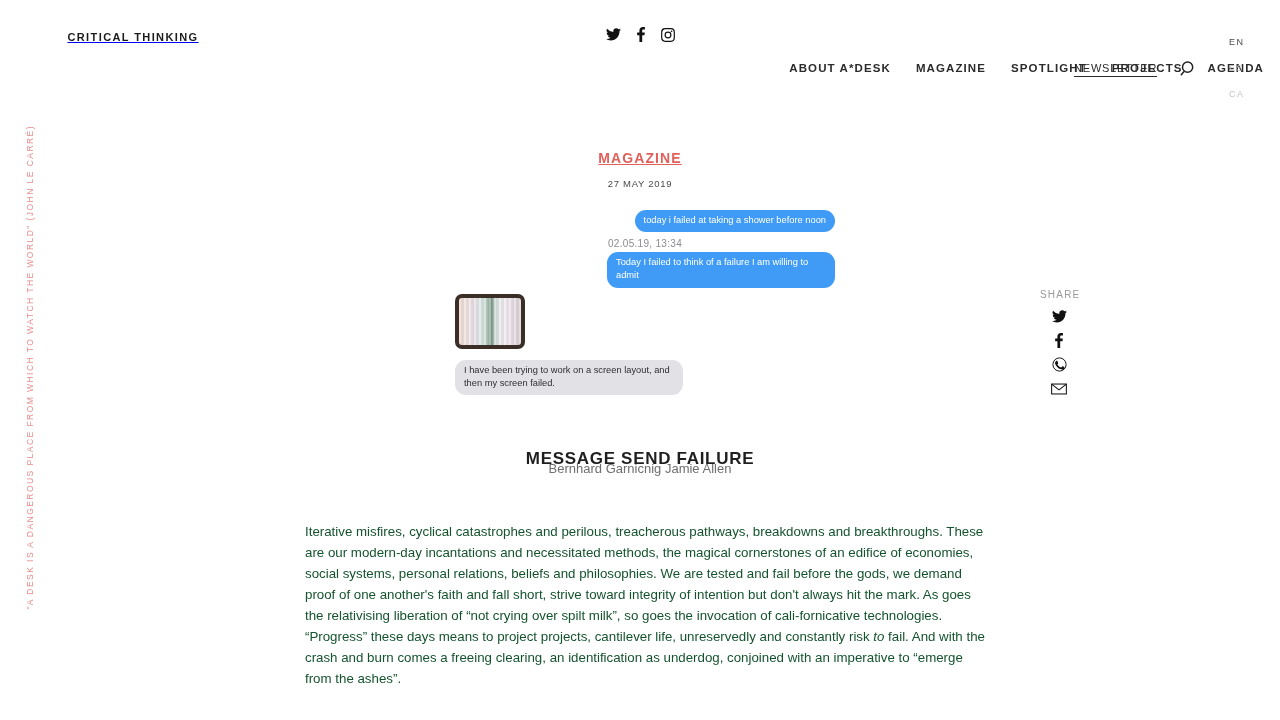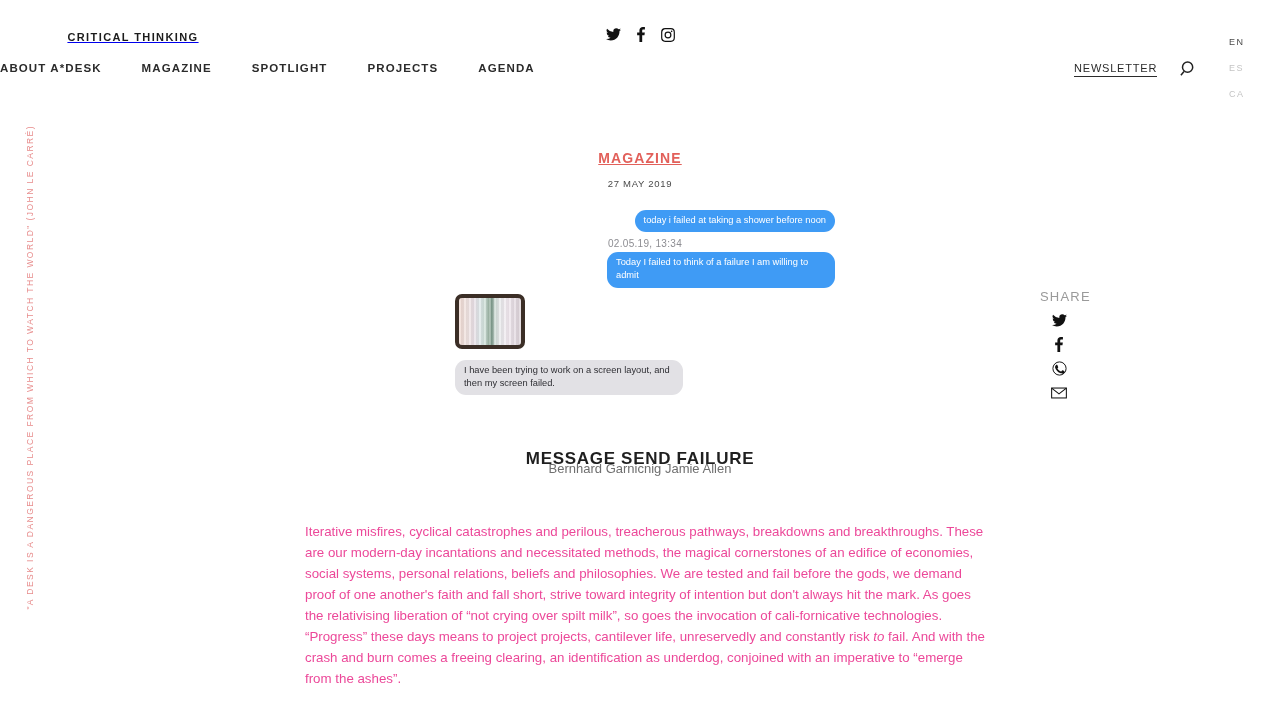--- a/index.html
+++ b/index.html
@@ -46,21 +46,21 @@
 
   .social-top {
     position: absolute; left: 0; right: 0; top: 27px;
     display: flex; justify-content: center; gap: 16px;
     align-items: center;
   }
   .social-top svg { display: block; }
 
   .mainnav {
     position: absolute; left: 0; right: 16px; top: 62px;
-    display: flex; justify-content: flex-start; gap: 40px;
+    display: flex; justify-content: flex-end; gap: 25px;
   }
   .mainnav a {
     font-size: 11.5px; font-weight: 700; letter-spacing: 1.1px;
     color: #2b2b2b; text-decoration: none; white-space: nowrap;
   }
 
   .newsletter {
     position: absolute; left: 1074px; top: 62px;
     font-size: 11px; letter-spacing: 0.8px; color: #2b2b2b;
     border-bottom: 1px solid #2b2b2b; padding-bottom: 2px;
@@ -138,33 +138,33 @@
     letter-spacing: 0.7px; color: #1f1f1f;
   }
   .byline {
     position: absolute; left: 0; right: 0; top: 461px;
     text-align: center; font-size: 13px; color: #6f6f6f;
   }
 
   .body {
     position: absolute; left: 305px; top: 521px;
     width: 681px;
-    font-size: 13.3px; line-height: 21px; color: #ec4899;
+    font-size: 13.3px; line-height: 21px; color: #14532d;
     font-family: "Liberation Sans", sans-serif;
   }
   .body p { margin: 0; }
   .body em { font-style: italic; }
 
   
   .share {
     position: absolute; left: 1040px; top: 289px;
     width: 38px; text-align: center;
   }
   .share-label {
-    font-size: 13px; letter-spacing: 1.2px; color: #9a9a9a;
+    font-size: 10px; letter-spacing: 1.2px; color: #9a9a9a;
     margin-bottom: 9px;
   }
   .share-icon { margin: 0 auto 9px auto; width: 18px; height: 15px;
     display: flex; align-items: center; justify-content: center; cursor: pointer; }
 </style>
 </head>
 <body>
 
 <div class="page">
 

